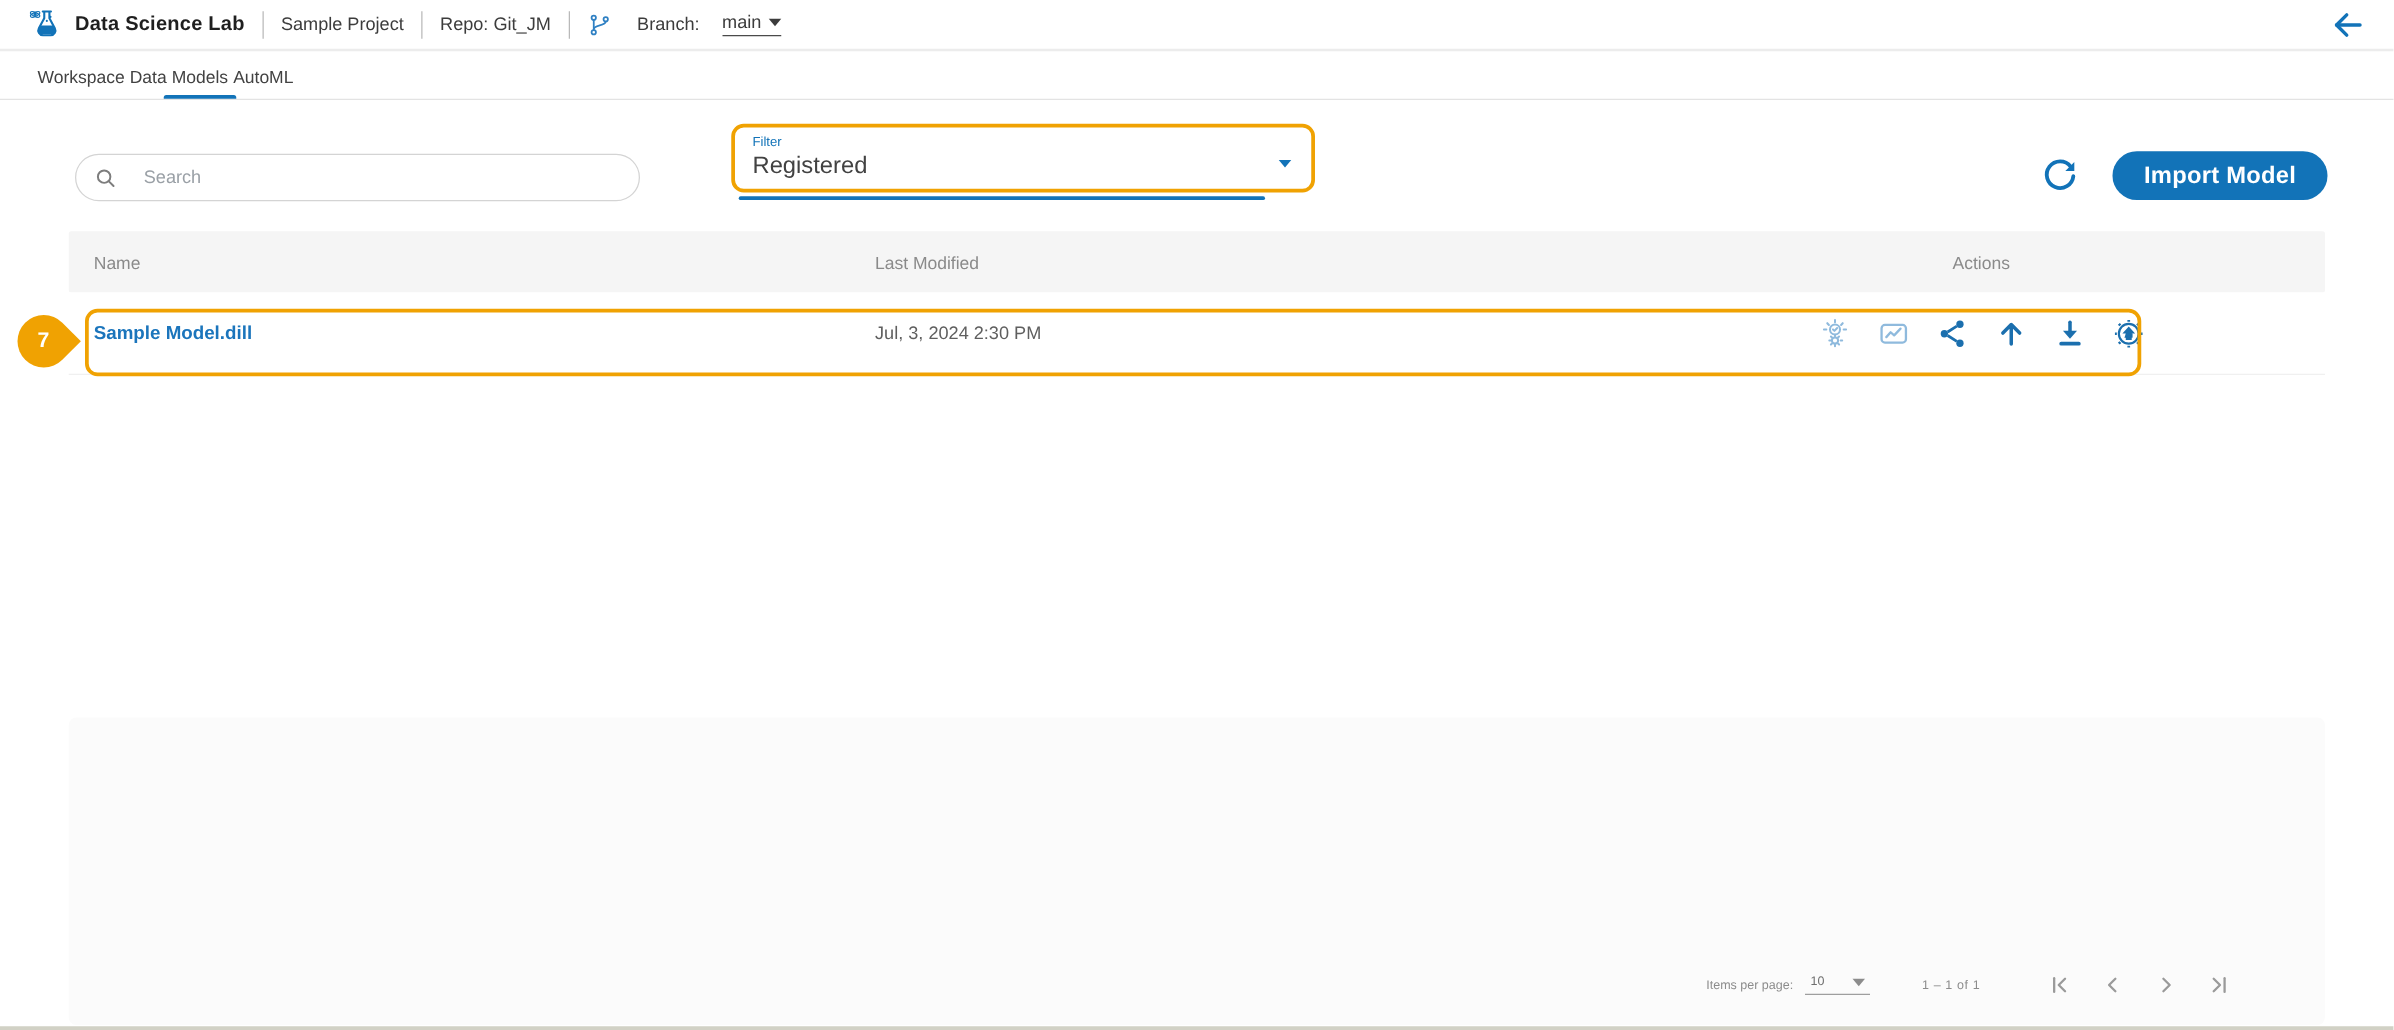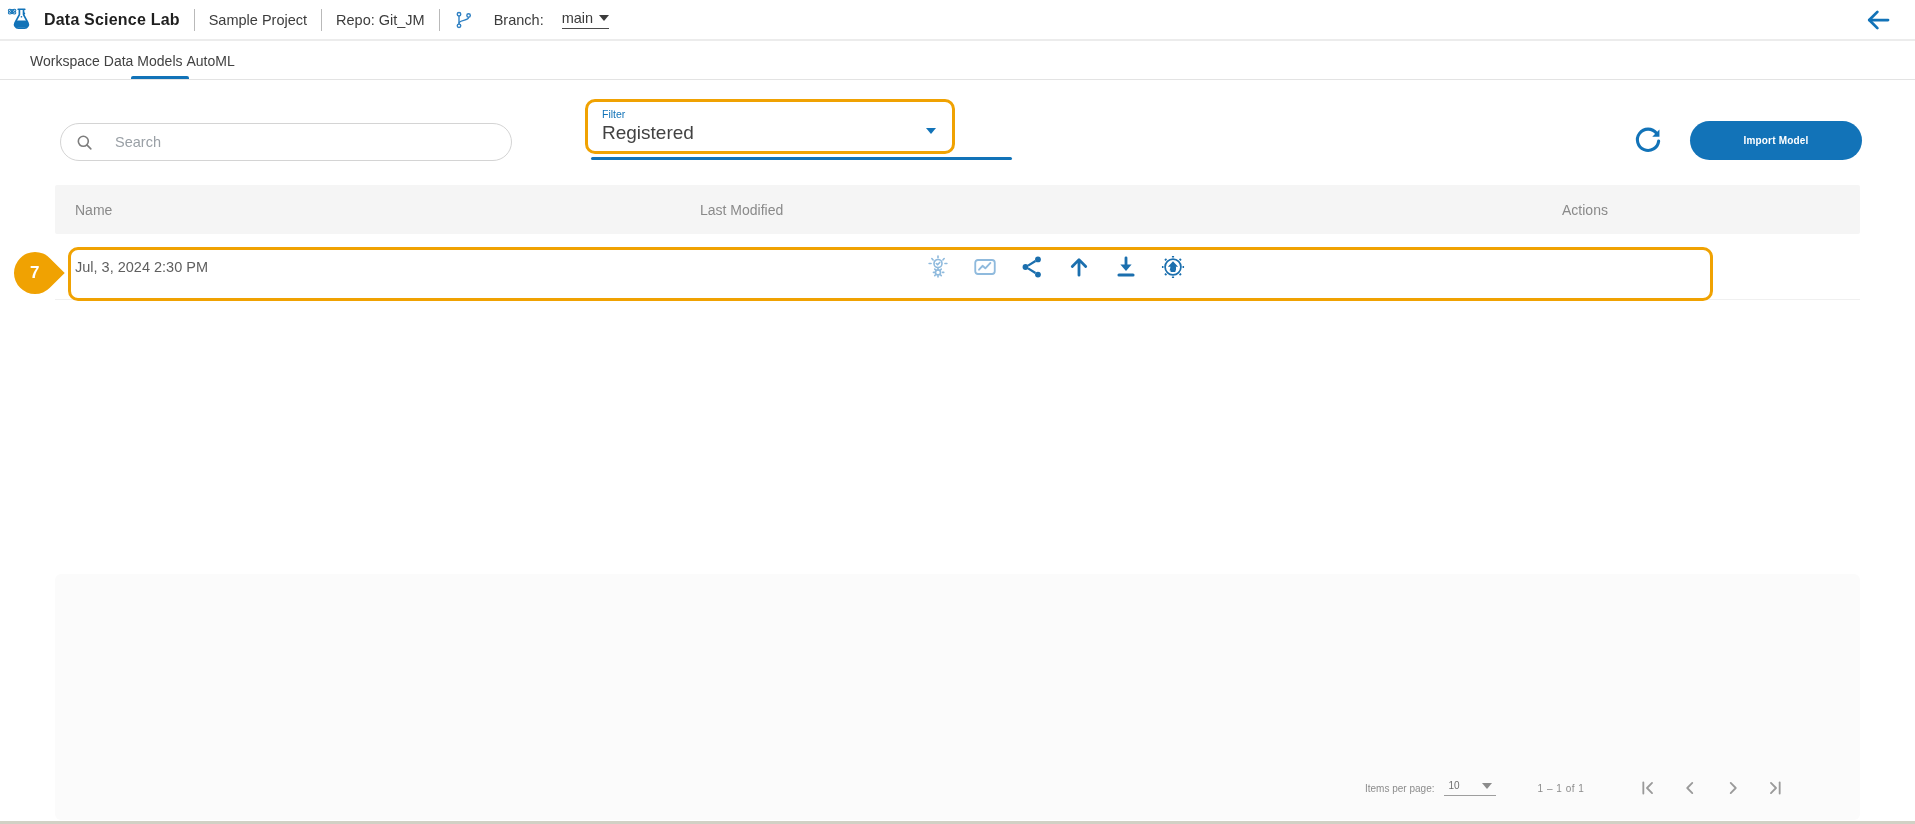--- a/index.html
+++ b/index.html
@@ -2,21 +2,21 @@
 <html><head>
 <meta charset="utf-8">
 <style>
   * { margin:0; padding:0; box-sizing:border-box; }
   html,body { background:#ffffff; }
   body { font-family:"Liberation Sans","DejaVu Sans",sans-serif; }
   .app { position:relative; width:1915px; height:824px; background:#fff; overflow:hidden; }
 
   
   .topbar { position:absolute; top:0; left:0; right:0; height:41px; background:#fff;
-            display:flex; align-items:center; padding-left:6px; border-bottom:2px solid #ececec; }
+            display:flex; align-items:center; padding-left:22px; border-bottom:2px solid #ececec; }
   .logo { width:30px; height:30px; display:inline-flex; margin-right:8px; }
   .app-title { font-size:16px; font-weight:bold; color:#1f1f1f; letter-spacing:.2px; }
   .vdiv { width:1px; height:22px; background:#b9b9b9; margin:0 14px; }
   .hdr-text { font-size:14.5px; color:#3c3c3c; }
   .branch-wrap { display:flex; align-items:center; gap:18px; }
   .branch-icon { width:20px; height:20px; display:inline-flex; margin-right:2px; }
   .branch-select { display:inline-flex; align-items:center; gap:6px; border-bottom:1.5px solid #4a4a4a;
                    padding-bottom:2px; cursor:pointer; }
   .caret { width:0; height:0; border-left:5px solid transparent; border-right:5px solid transparent;
            border-top:6px solid #3c3c3c; display:inline-block; }
@@ -35,34 +35,34 @@
 
   
   .search-box { position:absolute; left:60px; top:123px; width:452px; height:38px;
                 border:1px solid #d4d4d4; border-radius:19px; display:flex; align-items:center;
                 padding:0 14px; background:#fff; }
   .search-box svg { width:19px; height:19px; margin-right:9px; }
   .search-input { border:none; outline:none; flex:1; font-size:14.5px; color:#424242;
                   font-family:inherit; background:transparent;margin-left:12px; }
   .search-input::placeholder { color:#9aa0a6; }
 
-  .filter-field { position:absolute; left:585px; top:99px; width:370px; height:55px;
+  .filter-field { position:absolute; left:585px; top:99px; width:467px; height:55px;
                   border:3px solid #F0A202; border-radius:10px; background:#fff;
                   padding:6px 32px 0 14px; cursor:pointer; }
   .filter-label { font-size:10.5px; color:#1273B8; display:block; margin-bottom:2px; }
   .filter-value { font-size:19px; color:#424242; }
   .filter-caret { position:absolute; right:16px; top:26px; border-top-color:#1273B8; }
   .filter-underline { position:absolute; left:591px; top:157px; width:421px; height:3px;
                       background:#1273B8; border-radius:2px; }
 
   .refresh-btn { position:absolute; left:1632px; top:125px; width:32px; height:32px;
                  background:none; border:none; cursor:pointer; }
   .import-btn { position:absolute; left:1690px; top:121px; width:172px; height:39px;
                 background:#1273B8; color:#fff; border:none; border-radius:20px;
-                font-size:10px; font-weight:bold; font-family:inherit; cursor:pointer;
+                font-size:19px; font-weight:bold; font-family:inherit; cursor:pointer;
                 letter-spacing:.2px; }
 
   
   .table { position:absolute; left:55px; top:185px; width:1805px; }
   .thead { display:grid; grid-template-columns:625px 750px 310px 120px; height:49px;
            background:#f5f5f5; align-items:center; border-radius:2px; }
   .th { font-size:14px; color:#8a8a8a; padding-left:20px; }
   .th.actions { text-align:center; padding-left:0; }
   .trow { display:grid; grid-template-columns:625px 750px 310px 120px; height:66px;
           align-items:center; background:#fff; border-bottom:1px solid #f0f0f0; }
@@ -182,20 +182,23 @@
   <button class="import-btn">Import Model</button>
 
   <div class="table">
     <div class="thead">
       <span class="th">Name</span>
       <span class="th">Last Modified</span>
       <span class="th actions">Actions</span>
       <span class="th"></span>
     </div>
     <div class="trow">
+      <span class="td">
+        <a class="model-link">Sample Model.dill</a>
+      </span>
       <span class="td date">Jul, 3, 2024 2:30 PM</span>
       <span class="actions-cell">
         <button class="action-btn icon-light">
           <svg viewBox="0 0 24 24" fill="none" stroke="currentColor" stroke-width="1.5" stroke-linecap="round" stroke-linejoin="round">
             <path d="M12 1.8v1.7M6.3 4.2l1.2 1.3M17.7 4.2l-1.2 1.3M3.8 8.8h1.8M18.4 8.8h1.8"></path>
             <circle cx="12" cy="8.8" r="3.7"></circle>
             <path d="M10.5 8.8l1.1 1.1 2-2.1"></path>
             <circle cx="12" cy="17" r="2.3"></circle>
             <path d="M12 13.9v-1.1M12 20.1v1.1M8.9 17H7.8M16.2 17h1.1M9.8 14.8l-.8-.8M14.2 19.2l.8.8M14.2 14.8l.8-.8M9.8 19.2l-.8.8"></path>
           </svg>

